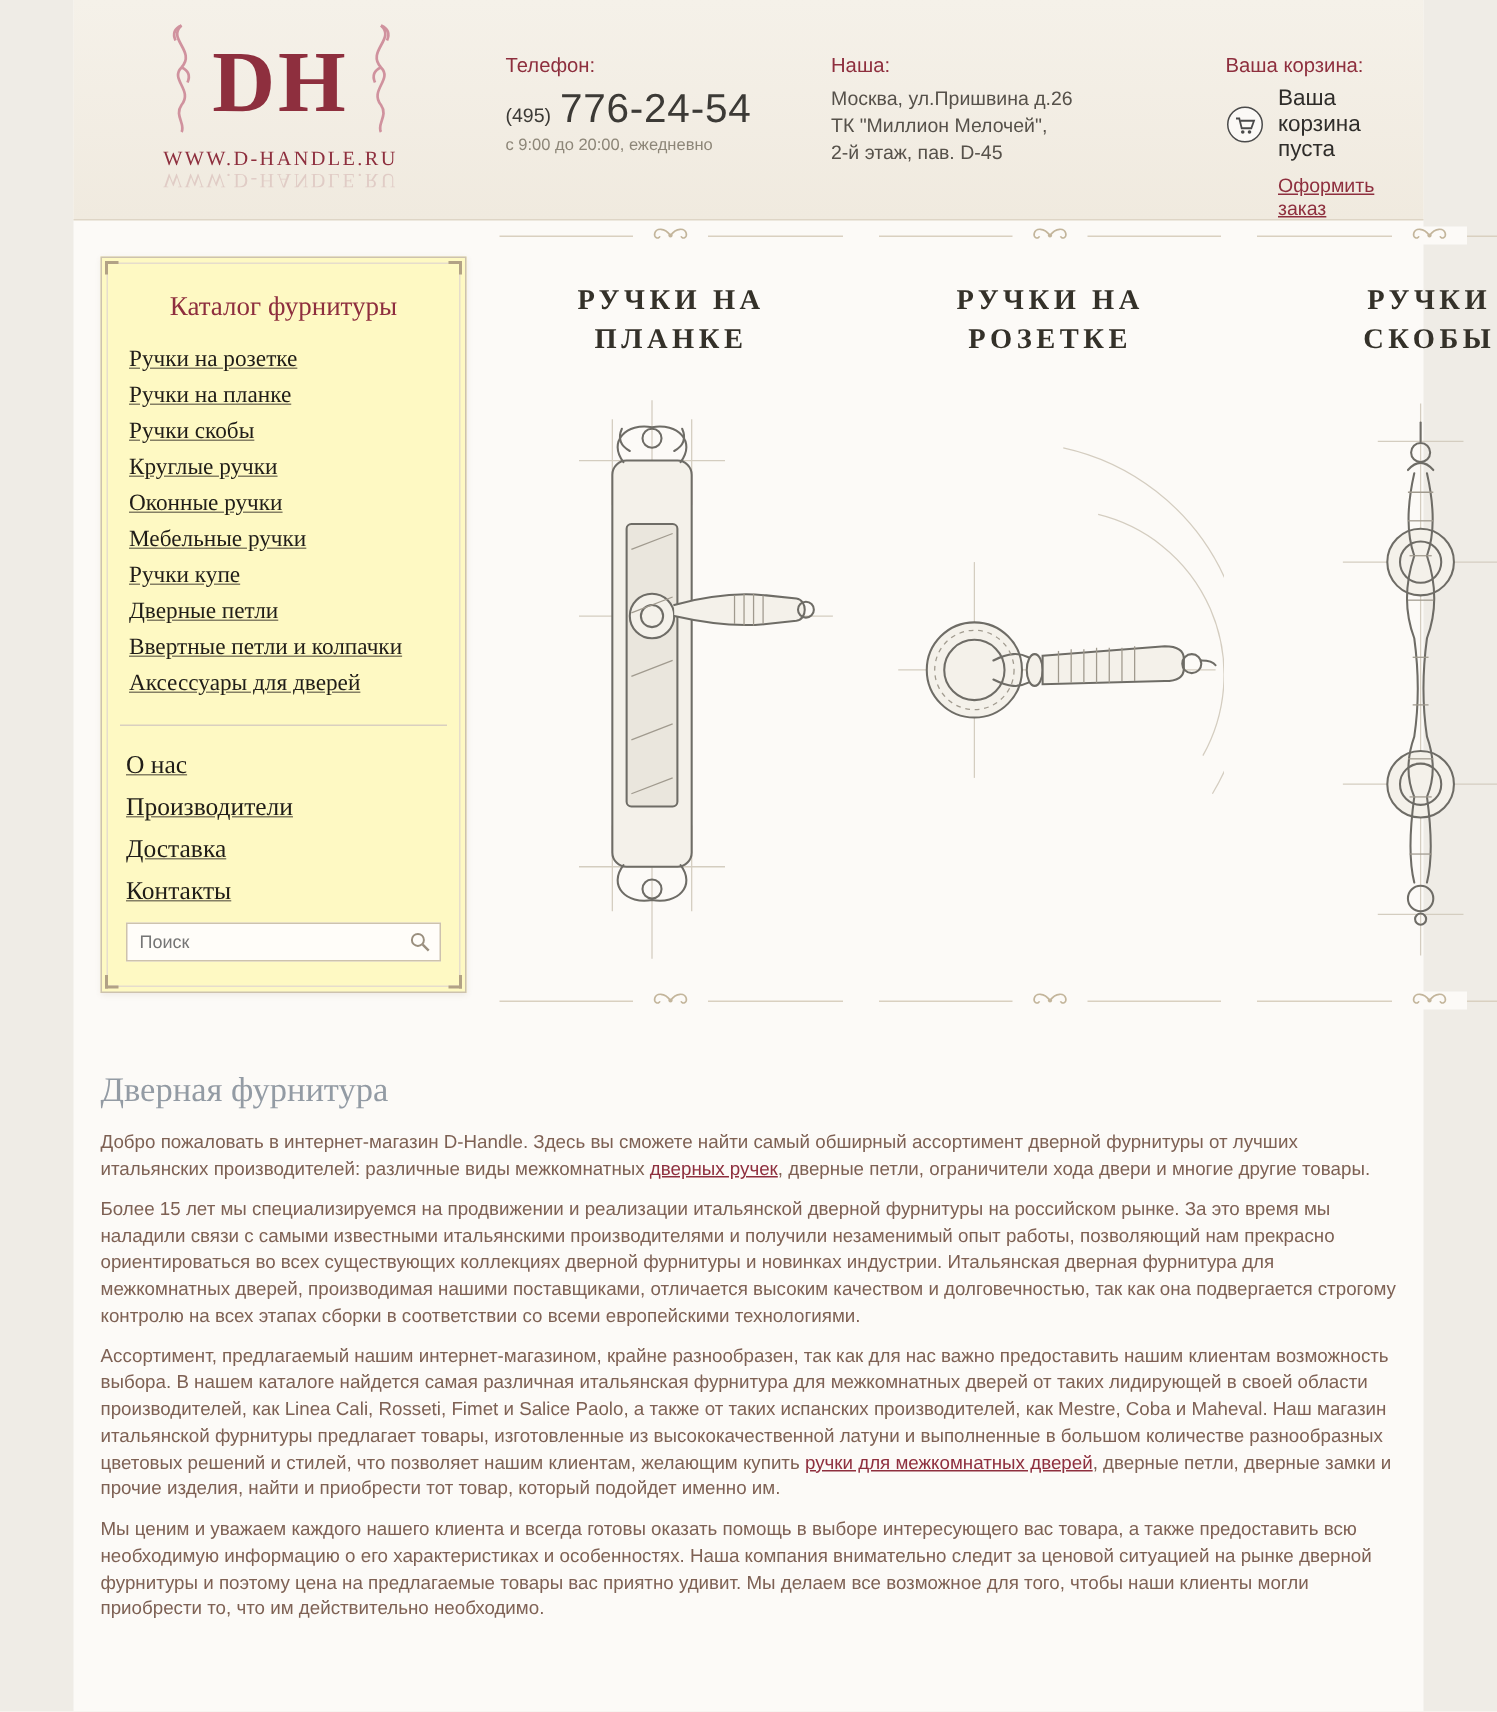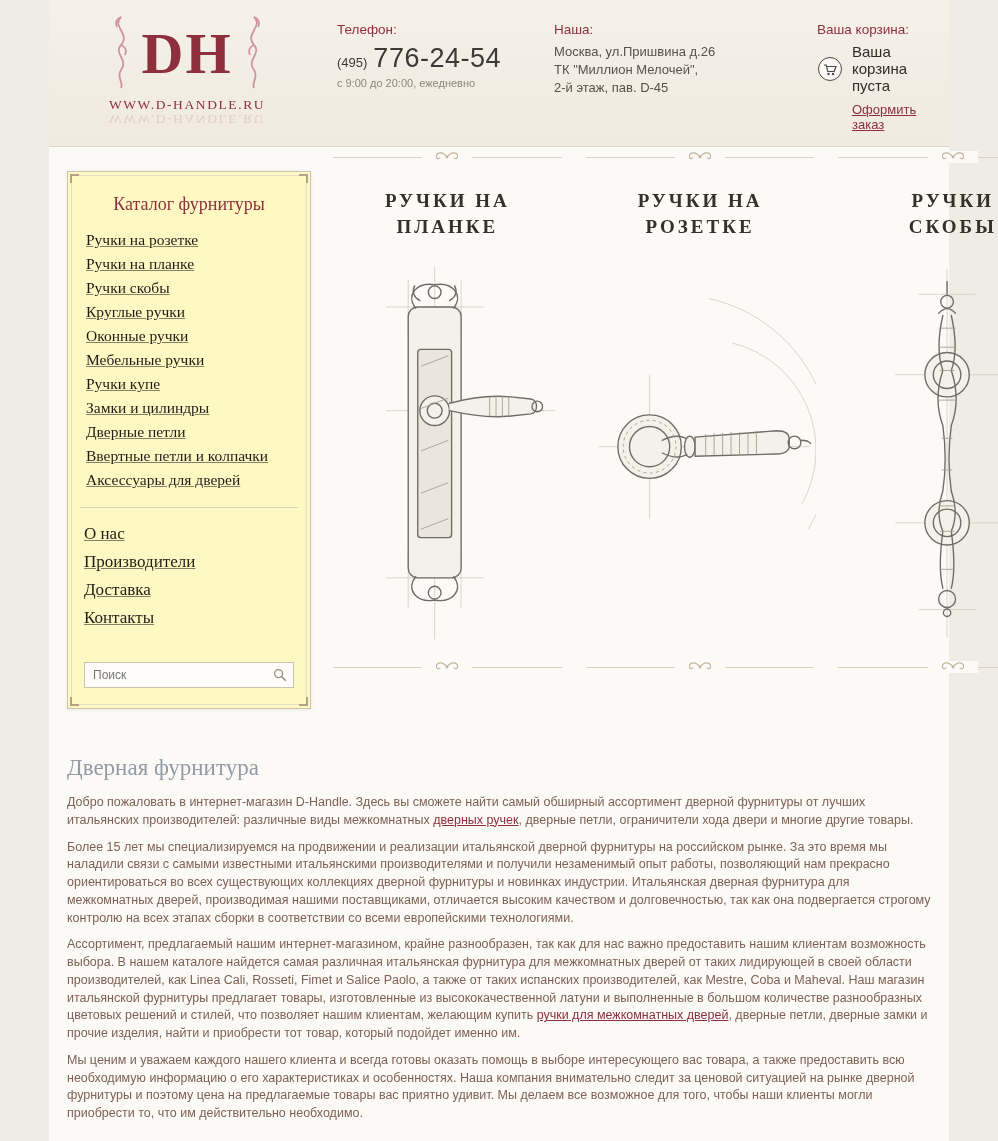--- a/index.html
+++ b/index.html
@@ -21,21 +21,21 @@
   .logo-dh {
     font-family: "Liberation Serif", serif; font-size: 58px; font-weight: bold;
     color: #8e2f3e; line-height: 1; letter-spacing: 2px;
   }
   .logo-domain {
     font-family: "Liberation Serif", serif; font-size: 13.5px;
     color: #8e2f3e; letter-spacing: 1.6px; margin-top: 3px;
   }
   .logo-reflect { transform: scaleY(-1); opacity: .16; margin-top: -2px; }
 
-  .hblock { position: absolute; top: 22px; }
+  .hblock { position: absolute; top: 36px; }
   .hb-phone { left: 288px; }
   .hb-address { left: 505px; }
   .hb-cart { left: 768px; }
   .hlabel { color: #8e2f3e; font-size: 13.5px; margin-bottom: 6px; }
   .phone-line { display: flex; align-items: baseline; gap: 6px; color: #3c3a36; }
   .phone-code { font-size: 13px; }
   .phone-num { font-size: 27px; letter-spacing: .5px; }
   .phone-hours { font-size: 11px; color: #8d8678; margin-top: 3px; }
   .addr { font-size: 13px; color: #56514a; line-height: 1.4; }
   .cart-row { display: flex; align-items: center; gap: 9px; margin-top: 4px; }
@@ -83,21 +83,21 @@
     text-decoration: underline; text-decoration-color: rgba(32,29,24,.55);
     padding: 3px 0; cursor: pointer;
   }
   .sb-divider { height: 1px; background: #d9d0c0; margin: 15px -4px 12px; }
   .sb-links { text-align: left; }
   .sb-link {
     font-family: "Liberation Serif", serif; font-size: 17px; color: #201d18;
     text-decoration: underline; text-decoration-color: rgba(32,29,24,.55);
     padding: 4px 0; cursor: pointer;
   }
-  .search-row { position: relative; margin-top: 30px; }
+  .search-row { position: relative; margin-top: 7px; }
   .search-input {
     width: 100%; height: 26px; border: 1px solid #cdc2ae; background: #fffdf9;
     padding: 0 28px 0 8px; font-size: 12px; color: #6b6458; outline: none;
     font-family: "Liberation Sans", sans-serif;
   }
   .search-btn { position: absolute; right: 7px; top: 6px; cursor: pointer; line-height: 0; }
 
   
   .intro { margin-top: 46px; }
   .intro h1 { font-family: "Liberation Serif", serif; font-weight: normal; font-size: 23px; color: #939ba4; margin: 0 0 13px; }
@@ -184,21 +184,20 @@
           <div class="sb-title">Каталог фурнитуры</div>
 
           <div class="menu">
             <div class="menu-item">Ручки на розетке</div>
             <div class="menu-item">Ручки на планке</div>
             <div class="menu-item">Ручки скобы</div>
             <div class="menu-item">Круглые ручки</div>
             <div class="menu-item">Оконные ручки</div>
             <div class="menu-item">Мебельные ручки</div>
             <div class="menu-item">Ручки купе</div>
-            <div class="menu-item">Замки и цилиндры</div>
             <div class="menu-item">Дверные петли</div>
             <div class="menu-item">Ввертные петли и колпачки</div>
             <div class="menu-item">Аксессуары для дверей</div>
           </div>
 
           <div class="sb-divider"></div>
 
           <div class="sb-links">
             <div class="sb-link">О нас</div>
             <div class="sb-link">Производители</div>

